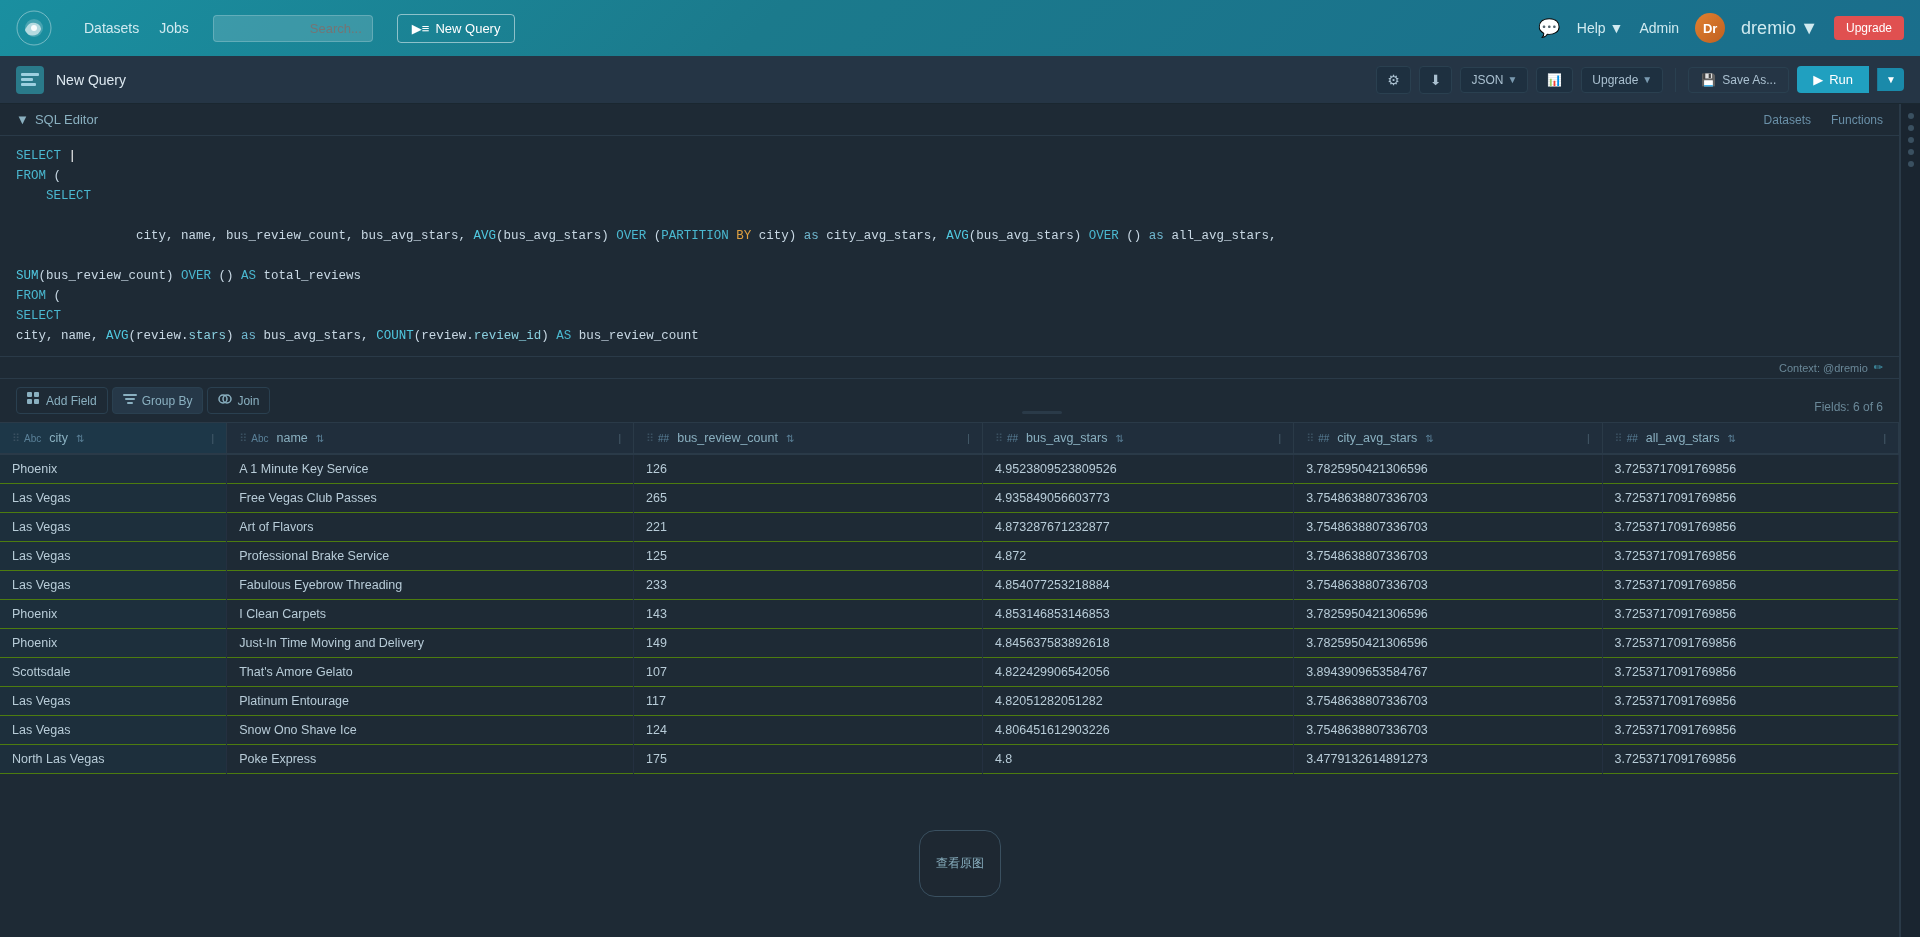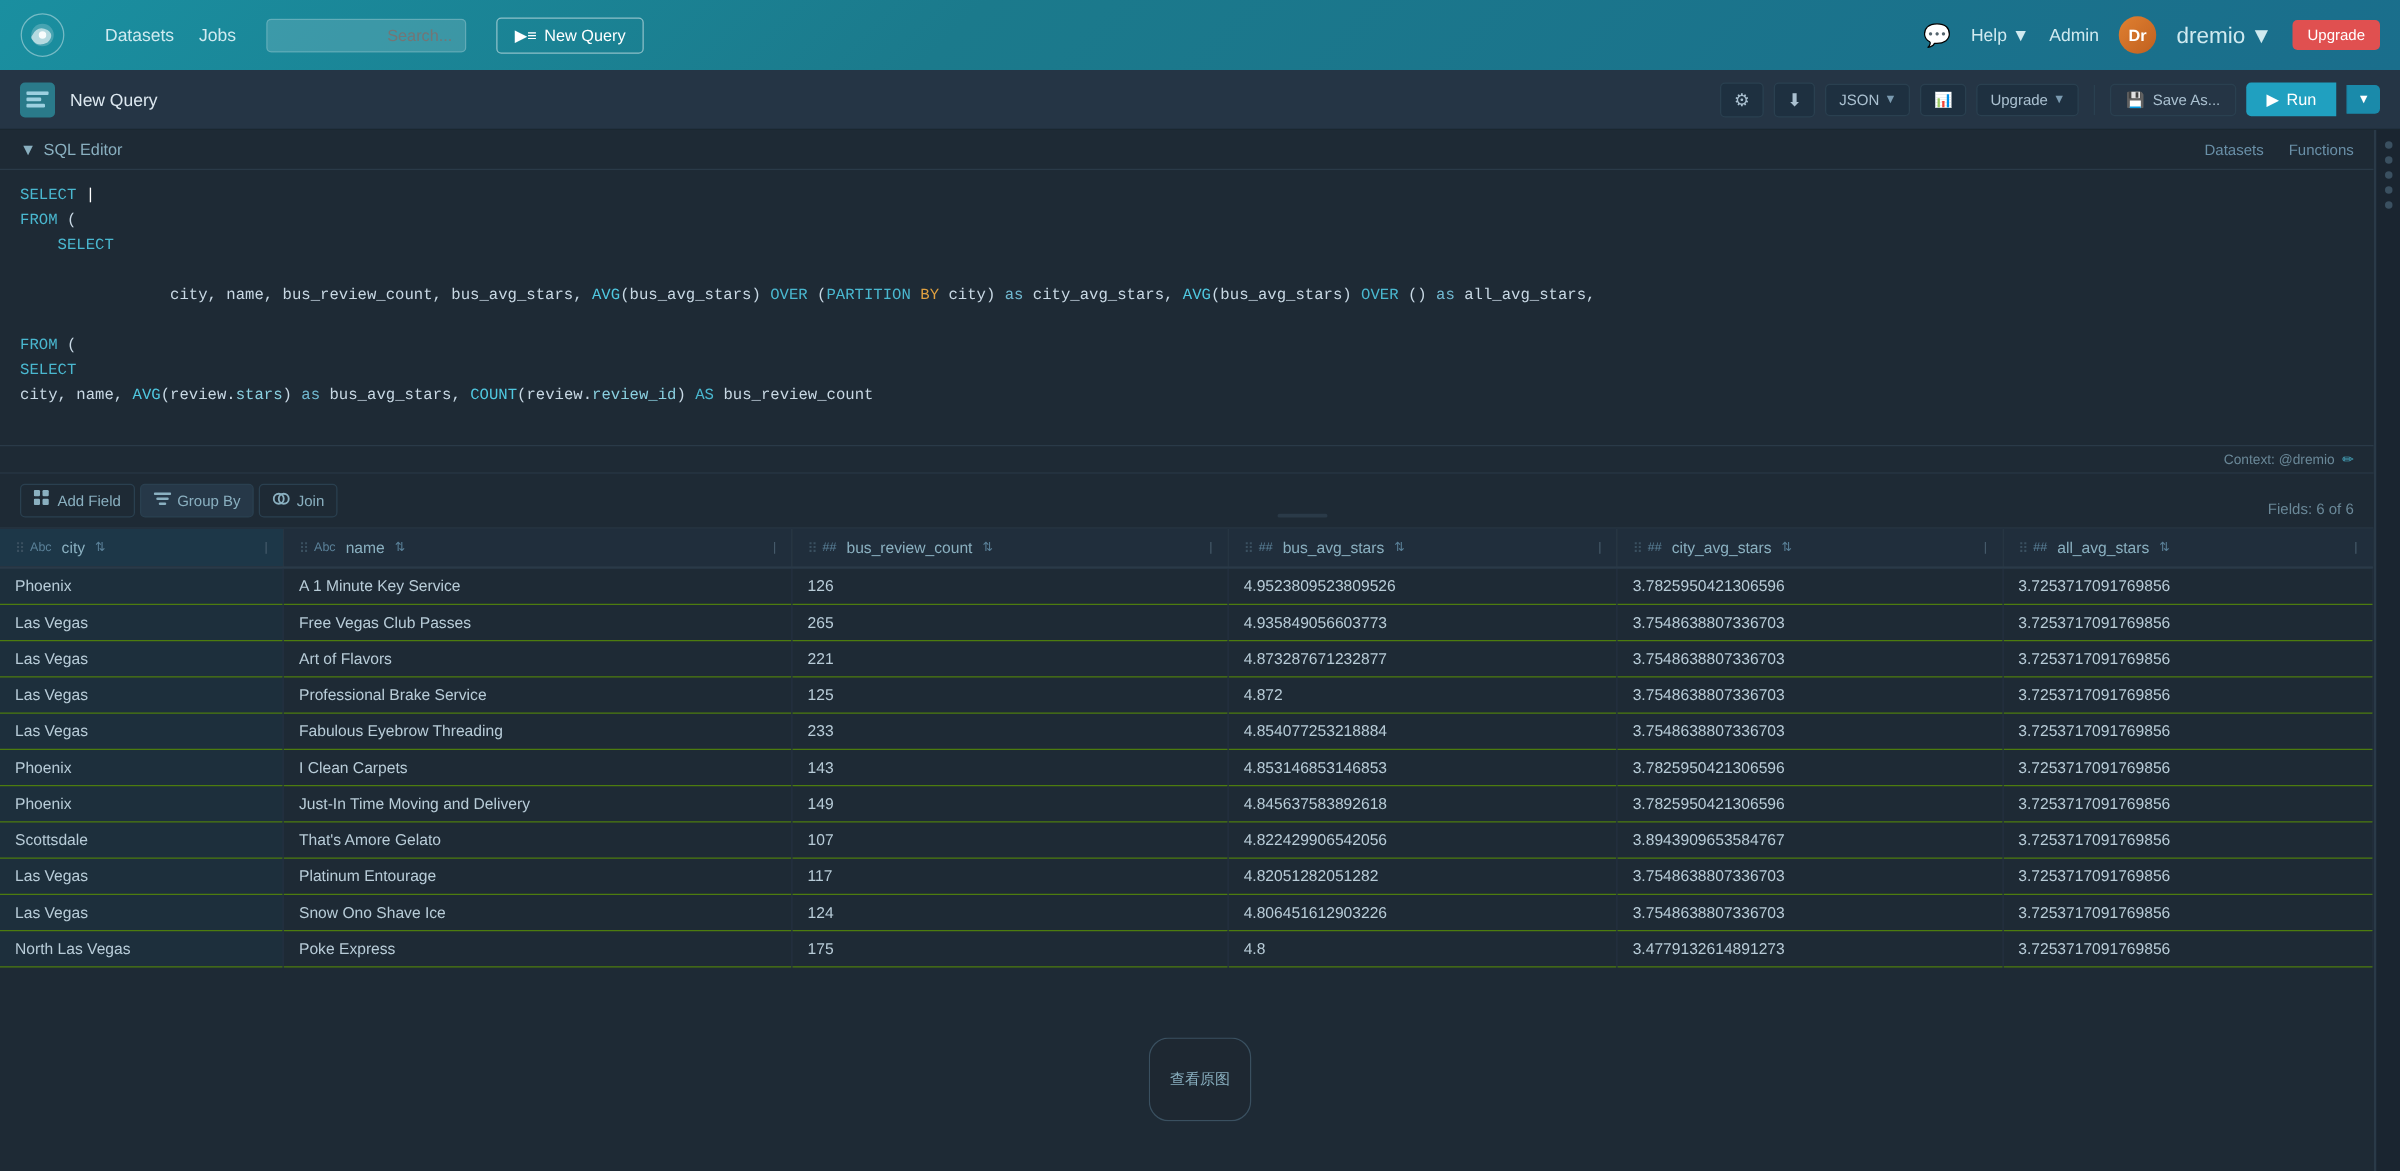--- a/index.html
+++ b/index.html
@@ -545,20 +545,23 @@
         <span class="kw">SELECT</span><span class="cursor-line"> </span>
       </div>
       <div>
         <span class="kw">FROM</span> <span style="color:#c8d8e4">(</span>
       </div>
       <div>
         &nbsp;&nbsp;&nbsp;&nbsp;<span class="kw">SELECT</span>
       </div>
       <div style="white-space:pre; overflow-x:auto; display:block; max-width:100%;">
         <span style="color:#c8d8e4">        city, name, bus_review_count, bus_avg_stars, </span><span class="fn">AVG</span><span style="color:#c8d8e4">(bus_avg_stars) </span><span class="kw">OVER</span><span style="color:#c8d8e4"> (</span><span class="kw">PARTITION</span><span style="color:#c8d8e4"> </span><span class="kw2">BY</span><span style="color:#c8d8e4"> city) </span><span class="as-kw">as</span><span style="color:#c8d8e4"> city_avg_stars, </span><span class="fn">AVG</span><span style="color:#c8d8e4">(bus_avg_stars) </span><span class="kw">OVER</span><span style="color:#c8d8e4"> () </span><span class="as-kw">as</span><span style="color:#c8d8e4"> all_avg_stars,</span>
+      </div>
+      <div>
+        <span style="color:#c8d8e4">    </span><span class="fn">SUM</span><span style="color:#c8d8e4">(bus_review_count) </span><span class="kw">OVER</span><span style="color:#c8d8e4"> () </span><span class="kw">AS</span><span style="color:#c8d8e4"> total_reviews</span>
       </div>
       <div>
         <span style="color:#c8d8e4">    </span><span class="kw">FROM</span><span style="color:#c8d8e4"> (</span>
       </div>
       <div>
         <span style="color:#c8d8e4">        </span><span class="kw">SELECT</span>
       </div>
       <div>
         <span style="color:#c8d8e4">            city, name, </span><span class="fn">AVG</span><span style="color:#c8d8e4">(review.</span><span class="ident">stars</span><span style="color:#c8d8e4">) </span><span class="as-kw">as</span><span style="color:#c8d8e4"> bus_avg_stars, </span><span class="fn">COUNT</span><span style="color:#c8d8e4">(review.</span><span class="ident">review_id</span><span style="color:#c8d8e4">) </span><span class="kw">AS</span><span style="color:#c8d8e4"> bus_review_count</span>
       </div>

